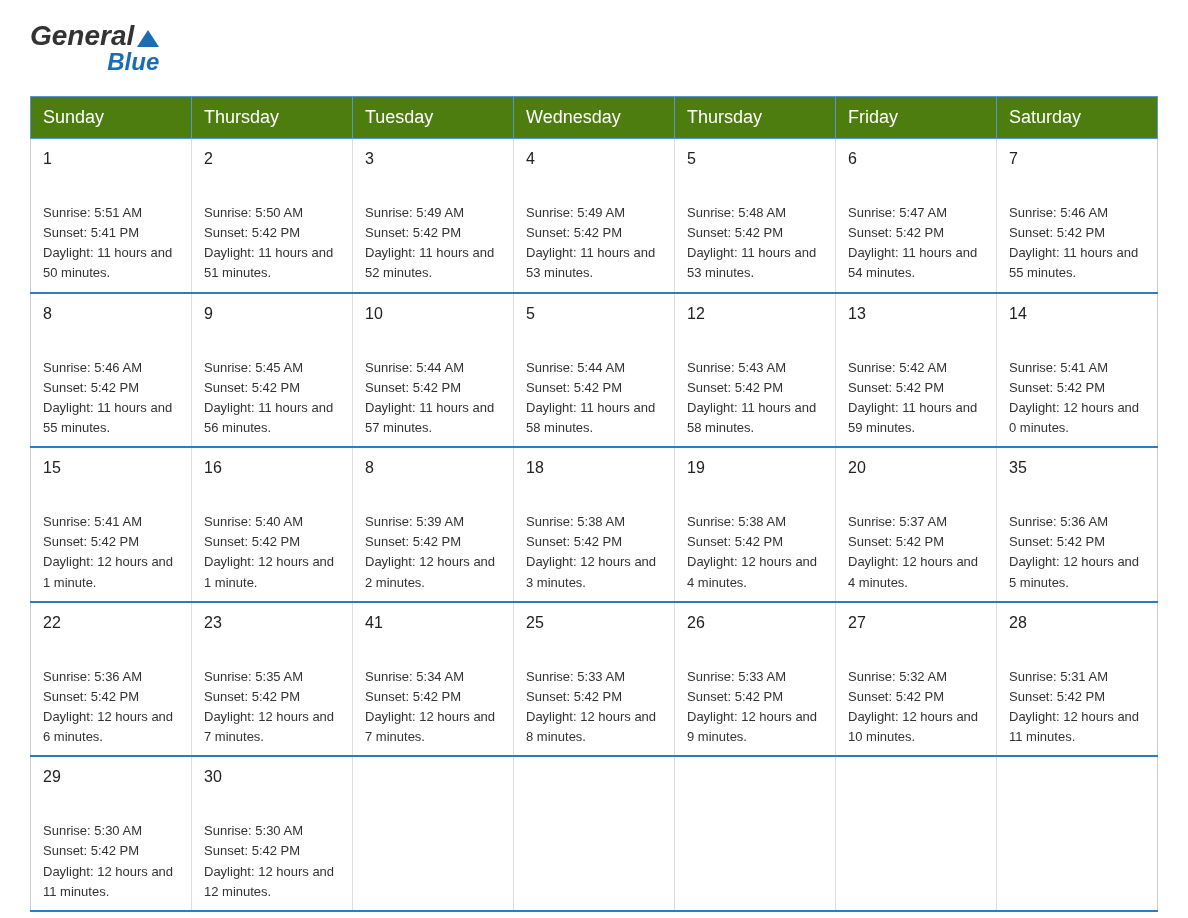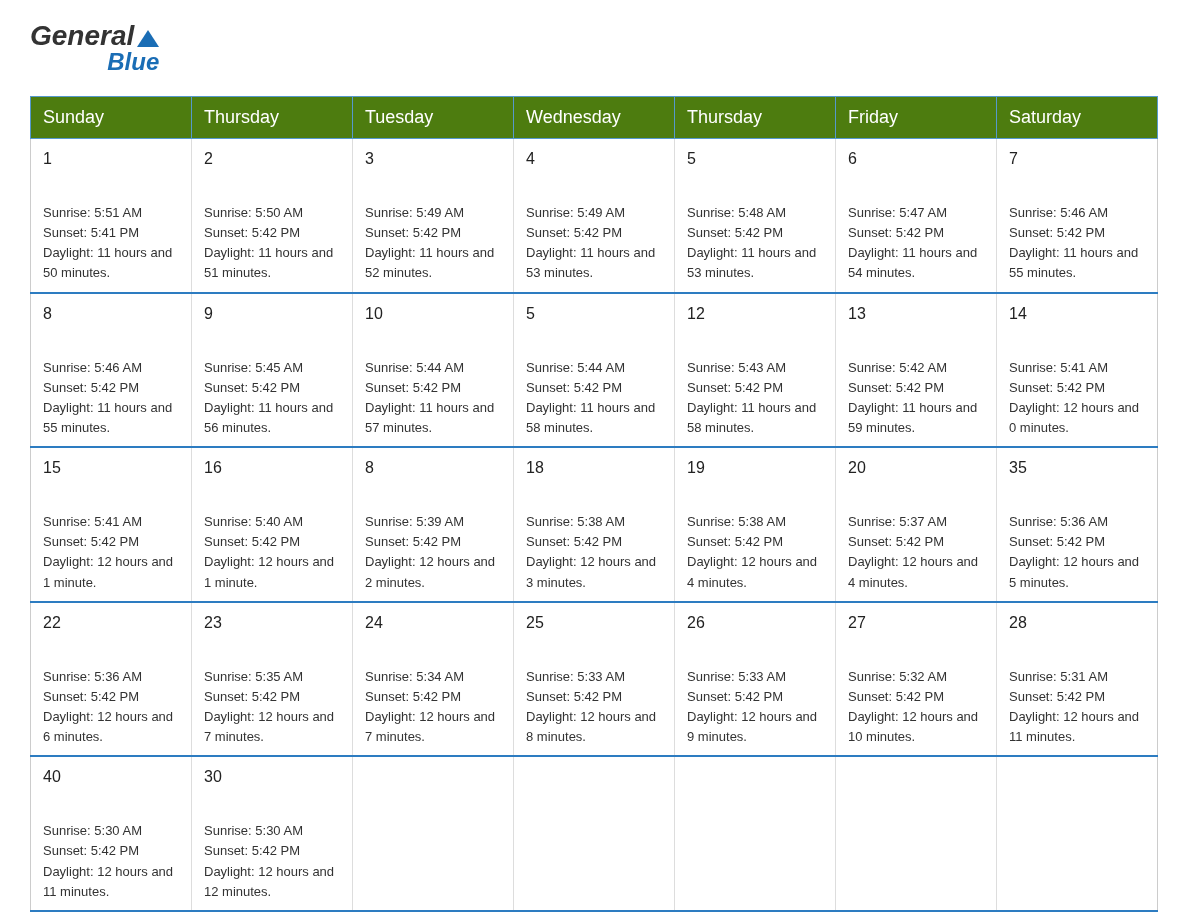--- a/index.html
+++ b/index.html
@@ -235,21 +235,21 @@
       <tr>
         <td>
           <span class="day-number">22</span>
           <div class="day-info">Sunrise: 5:36 AM<br>Sunset: 5:42 PM<br>Daylight: 12 hours and 6 minutes.</div>
         </td>
         <td>
           <span class="day-number">23</span>
           <div class="day-info">Sunrise: 5:35 AM<br>Sunset: 5:42 PM<br>Daylight: 12 hours and 7 minutes.</div>
         </td>
         <td>
-          <span class="day-number">24</span>
+          <span class="day-number">41</span>
           <div class="day-info">Sunrise: 5:34 AM<br>Sunset: 5:42 PM<br>Daylight: 12 hours and 7 minutes.</div>
         </td>
         <td>
           <span class="day-number">25</span>
           <div class="day-info">Sunrise: 5:33 AM<br>Sunset: 5:42 PM<br>Daylight: 12 hours and 8 minutes.</div>
         </td>
         <td>
           <span class="day-number">26</span>
           <div class="day-info">Sunrise: 5:33 AM<br>Sunset: 5:42 PM<br>Daylight: 12 hours and 9 minutes.</div>
         </td>
@@ -257,21 +257,21 @@
           <span class="day-number">27</span>
           <div class="day-info">Sunrise: 5:32 AM<br>Sunset: 5:42 PM<br>Daylight: 12 hours and 10 minutes.</div>
         </td>
         <td>
           <span class="day-number">28</span>
           <div class="day-info">Sunrise: 5:31 AM<br>Sunset: 5:42 PM<br>Daylight: 12 hours and 11 minutes.</div>
         </td>
       </tr>
       <tr>
         <td>
-          <span class="day-number">40</span>
+          <span class="day-number">29</span>
           <div class="day-info">Sunrise: 5:30 AM<br>Sunset: 5:42 PM<br>Daylight: 12 hours and 11 minutes.</div>
         </td>
         <td>
           <span class="day-number">30</span>
           <div class="day-info">Sunrise: 5:30 AM<br>Sunset: 5:42 PM<br>Daylight: 12 hours and 12 minutes.</div>
         </td>
         <td class="empty-cell"></td>
         <td class="empty-cell"></td>
         <td class="empty-cell"></td>
         <td class="empty-cell"></td>

